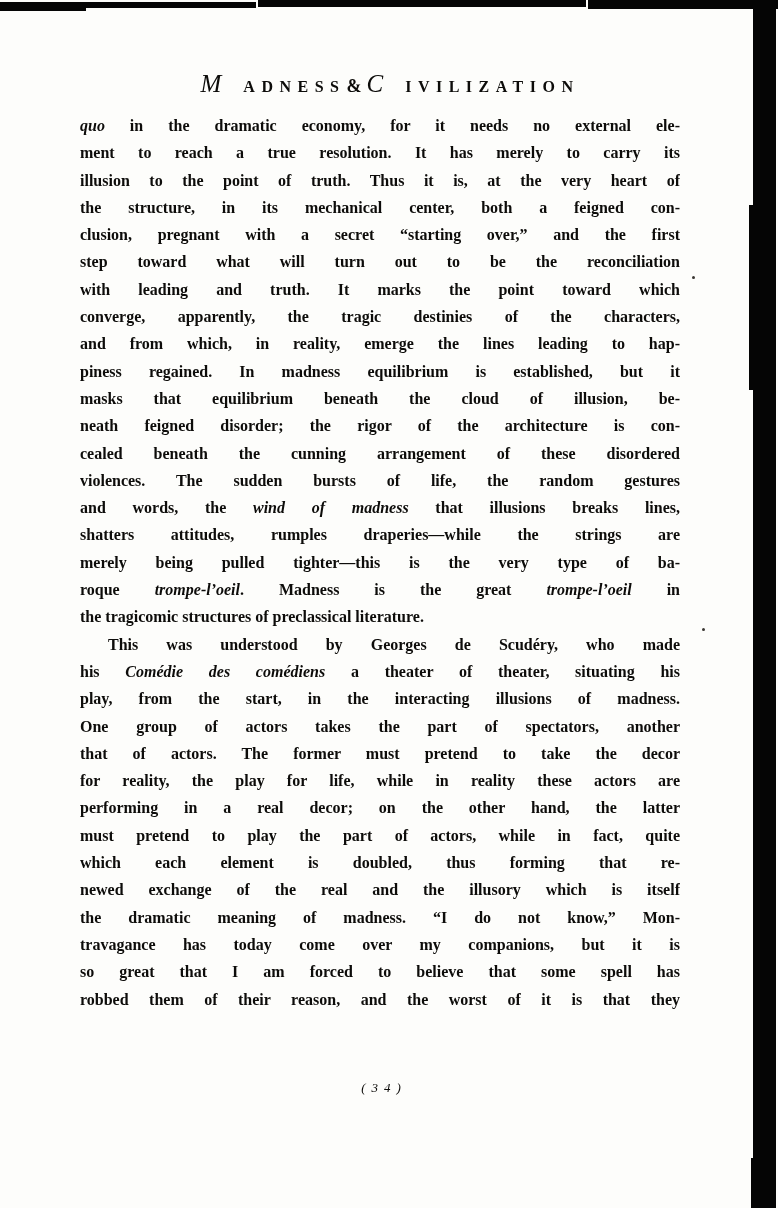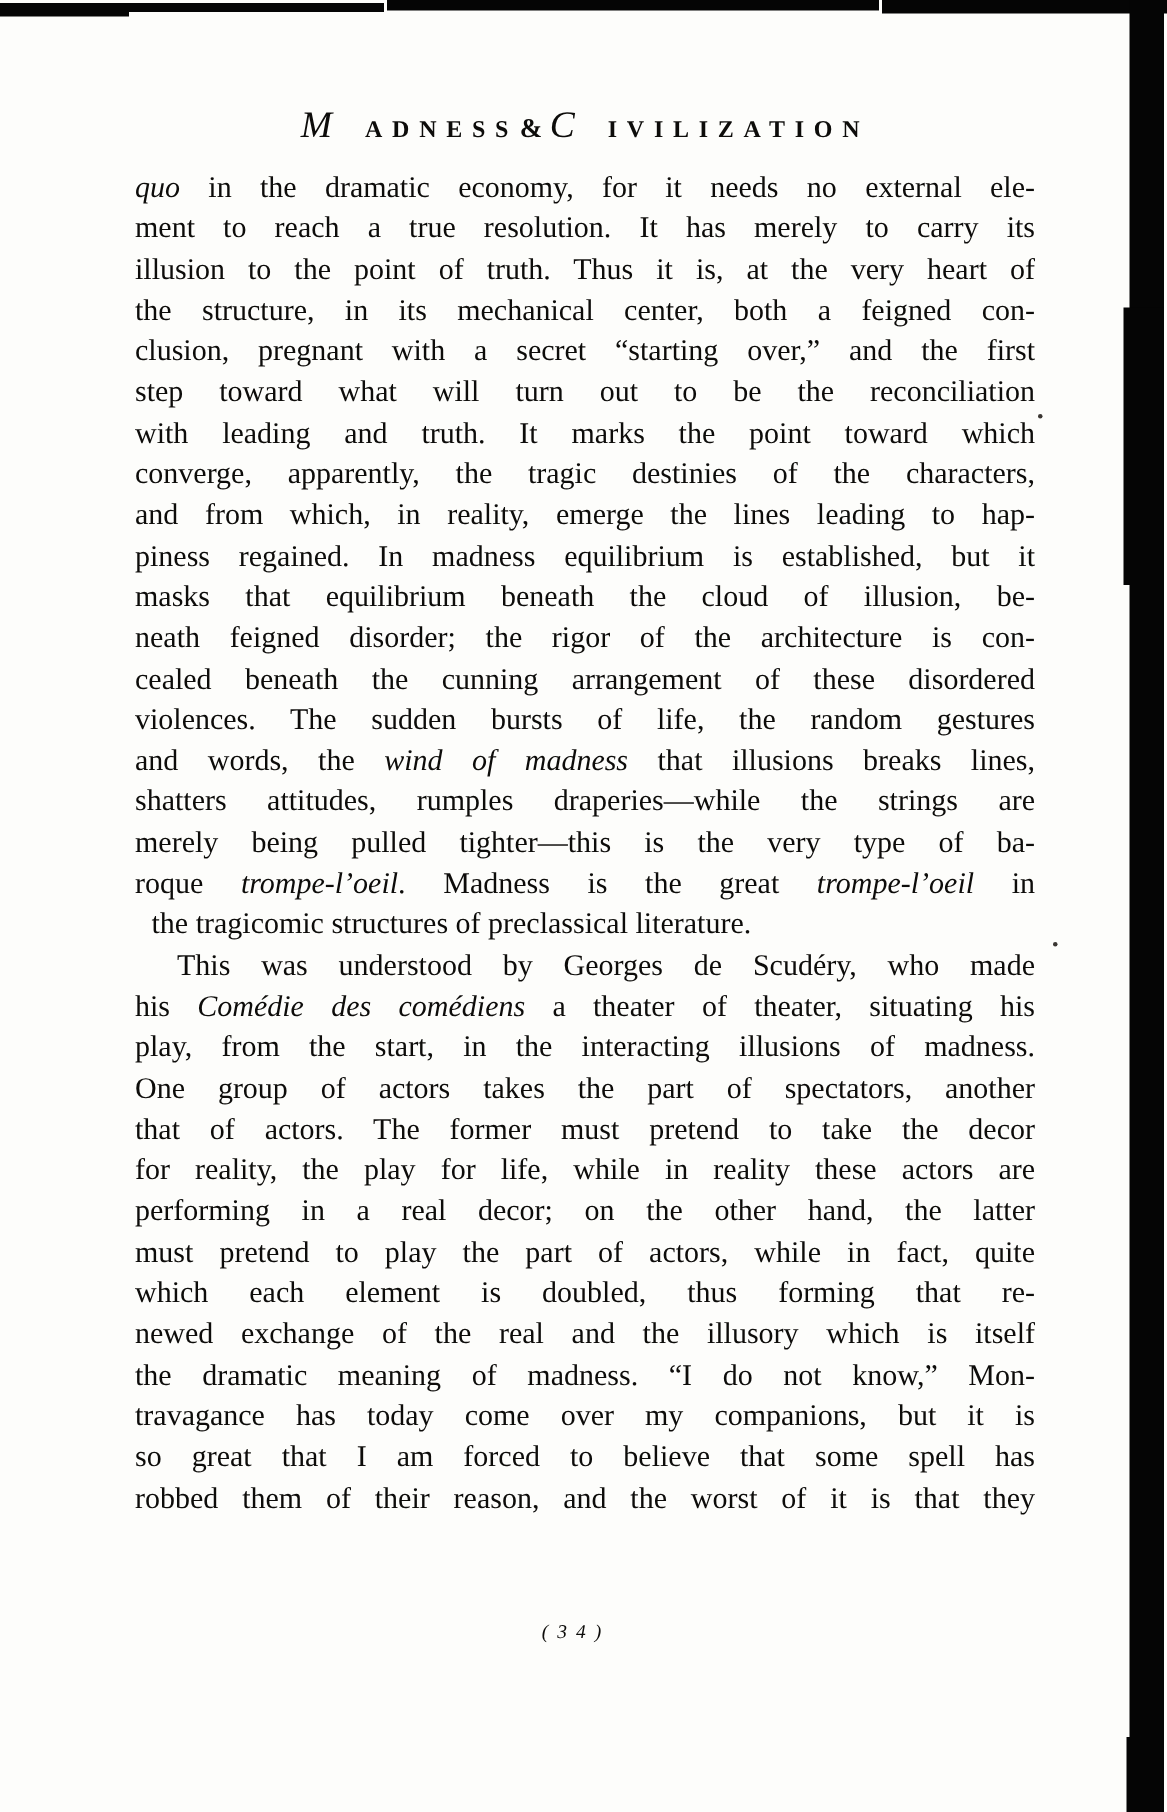--- a/index.html
+++ b/index.html
@@ -22,30 +22,31 @@
 
   .running-head {
     position: absolute; left: 90px; top: 70px; width: 600px;
     text-align: center; white-space: nowrap;
   }
   .head-initial { font-style: italic; font-size: 25px; letter-spacing: 2px; }
   .head-caps    { font-size: 16px; letter-spacing: 6.5px; font-weight: bold; margin-left: 20px; }
   .head-amp     { font-size: 18px; font-weight: bold; margin: 0 5px 0 1px; }
 
   .textblock {
-    position: absolute; left: 90px; top: 112px; width: 600px;
-    font-size: 20px;
+    position: absolute; left: 80px; top: 112px; width: 600px;
+    font-size: 16px;
+    font-weight: bold;
   }
   .line {
     height: 27.3px; line-height: 27.3px;
     text-align: justify; text-align-last: justify;
     text-justify: inter-word;
     overflow: hidden;
   }
-  .line.lastline { text-align-last: left; margin-left: 11px; }
+  .line.lastline { text-align-last: left; }
   .line.indent { text-indent: 28px; }
   .line i { font-style: italic; }
 
   .page-number {
     position: absolute; left: 90px; top: 1080px; width: 588px;
     text-align: center;
     font-style: italic; font-size: 13px; letter-spacing: 6px;
   }
 
   .speck { position: absolute; background: #3a3632; border-radius: 50%; }

